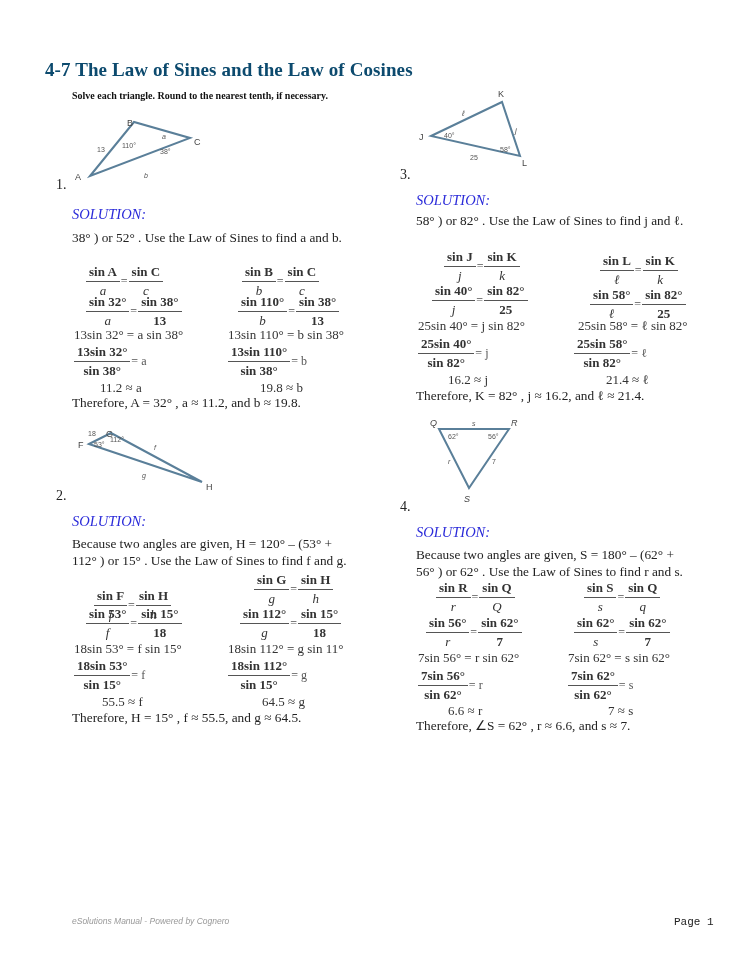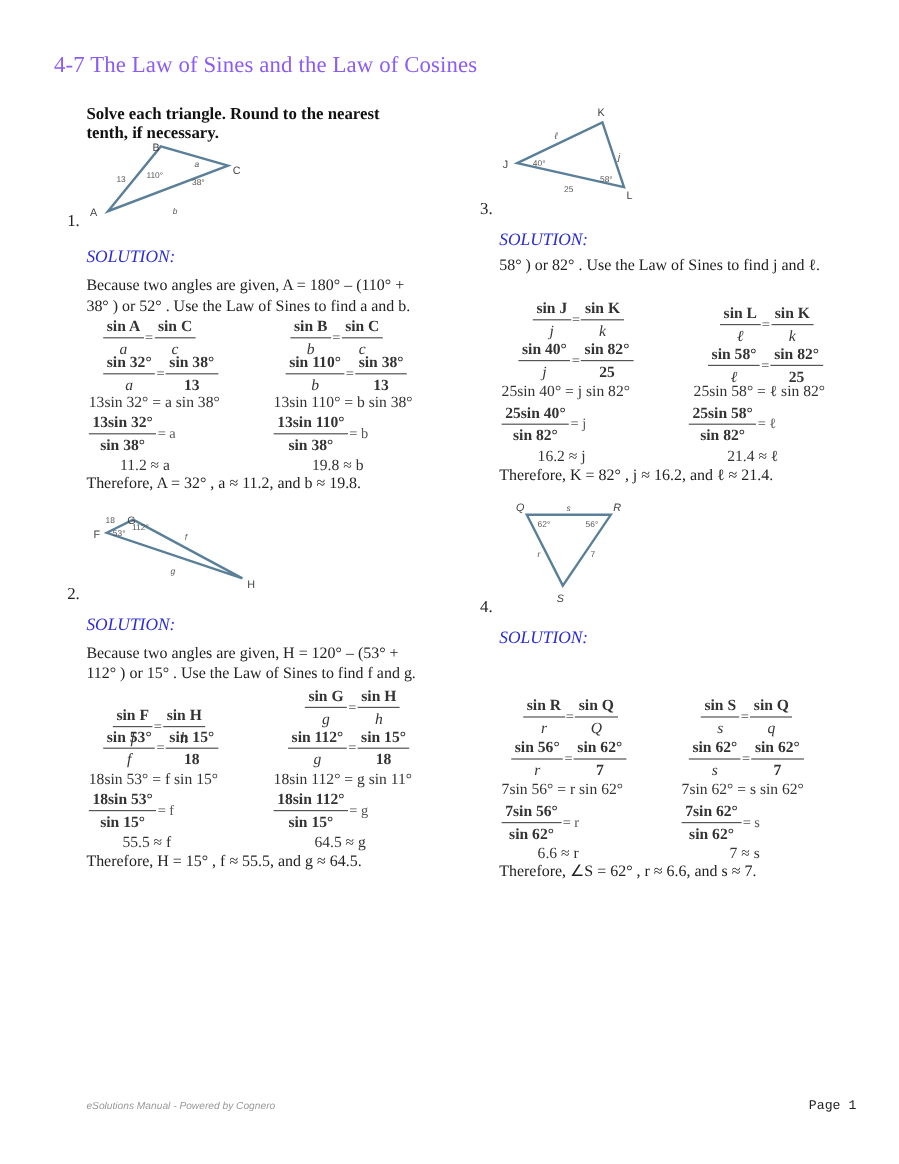--- a/index.html
+++ b/index.html
@@ -1,20 +1,20 @@
 <!DOCTYPE html>
 <html><head>
 <meta charset="utf-8">
 <style>
   html, body { margin:0; padding:0; background:#ffffff; }
   body { width:749px; height:970px; position:relative; overflow:hidden;
          font-family:"Liberation Serif", serif; color:#222; }
   .abs { position:absolute; }
-  .title { left:45px; top:44px; font-size:19px; font-weight:normal; color:#8b5cf6; letter-spacing:0.1px; }
-  .instr { left:72px; top:88px; width:270px; font-size:14px; font-weight:bold; line-height:16px; color:#111; }
+  .title { left:45px; top:59px; font-size:19px; font-weight:bold; color:#0c4a6e; letter-spacing:0.1px; }
+  .instr { left:72px; top:88px; width:270px; font-size:10px; font-weight:bold; line-height:16px; color:#111; }
   .pnum { font-size:14px; color:#222; }
   .sol-label { font-size:14.5px; font-style:italic; color:#2b2bd9; }
   .para { font-size:13.3px; line-height:17px; color:#222; }
   .frac { display:inline-block; vertical-align:middle; text-align:center; }
   .frac .n { display:block; border-bottom:1.2px solid #555; padding:0 3px 1px 3px; font-weight:bold;text-align:center; }
   .frac .d { display:block; padding-top:1px; font-style:italic; }
   .frac .d.plain { font-style:normal; font-weight:bold; }
   .eqline { position:absolute; white-space:nowrap; font-size:13px; color:#333; }
   .eqsign { display:inline-block; vertical-align:middle; margin:0 1px; font-size:12px; color:#555; }
   .therefore { font-size:13.3px; color:#222; white-space:nowrap; }
@@ -35,21 +35,20 @@
   <text x="124" y="27" font-size="9" fill="#444">C</text>
   <text x="27" y="34" font-size="7" fill="#555">13</text>
   <text x="92" y="21" font-size="7" fill="#555" font-style="italic">a</text>
   <text x="74" y="60" font-size="7" fill="#555" font-style="italic">b</text>
   <text x="52" y="30" font-size="7" fill="#555">110°</text>
   <text x="90" y="36" font-size="7" fill="#555">38°</text>
 </svg>
 <div class="abs pnum" style="left:56px;top:177px">1.</div>
 <div class="abs sol-label" style="left:72px;top:206px">SOLUTION:</div>
 <div class="abs para" style="left:72px;top:229px;width:300px">
-  <div>Because two angles are given, A = 180° – (110° +</div>
   <div>38° ) or 52° . Use the Law of Sines to find a and b.</div>
 </div>
 
 <div class="eqline" style="left:86px;top:264px">
   <span class="frac"><span class="n">sin A</span><span class="d">a</span></span><span class="eqsign">=</span><span class="frac"><span class="n">sin C</span><span class="d">c</span></span>
 </div>
 <div class="eqline" style="left:86px;top:294px">
   <span class="frac"><span class="n">sin 32°</span><span class="d">a</span></span><span class="eqsign">=</span><span class="frac"><span class="n">sin 38°</span><span class="d plain">13</span></span>
 </div>
 <div class="eqline" style="left:74px;top:327px">13sin 32° = a sin 38°</div>
@@ -159,20 +158,22 @@
   <text x="52" y="88" font-size="9" fill="#444" font-style="italic">S</text>
   <text x="60" y="12" font-size="7" fill="#555" font-style="italic">s</text>
   <text x="36" y="50" font-size="7" fill="#555" font-style="italic">r</text>
   <text x="80" y="50" font-size="7" fill="#555">7</text>
   <text x="36" y="25" font-size="7" fill="#555">62°</text>
   <text x="76" y="25" font-size="7" fill="#555">56°</text>
 </svg>
 <div class="abs pnum" style="left:400px;top:499px">4.</div>
 <div class="abs sol-label" style="left:416px;top:524px">SOLUTION:</div>
 <div class="abs para" style="left:416px;top:546px;width:300px">
+  <div>Because two angles are given, S = 180° – (62° +</div>
+  <div>56° ) or 62° . Use the Law of Sines to find r and s.</div>
 </div>
 <div class="eqline" style="left:436px;top:580px">
   <span class="frac"><span class="n">sin R</span><span class="d">r</span></span><span class="eqsign">=</span><span class="frac"><span class="n">sin Q</span><span class="d">Q</span></span>
 </div>
 <div class="eqline" style="left:426px;top:615px">
   <span class="frac"><span class="n">sin 56°</span><span class="d">r</span></span><span class="eqsign">=</span><span class="frac"><span class="n">sin 62°</span><span class="d plain">7</span></span>
 </div>
 <div class="eqline" style="left:418px;top:650px">7sin 56° = r sin 62°</div>
 <div class="eqline" style="left:418px;top:668px">
   <span class="frac"><span class="n">7sin 56°</span><span class="d plain">sin 62°</span></span><span class="eqsign">= r</span>

